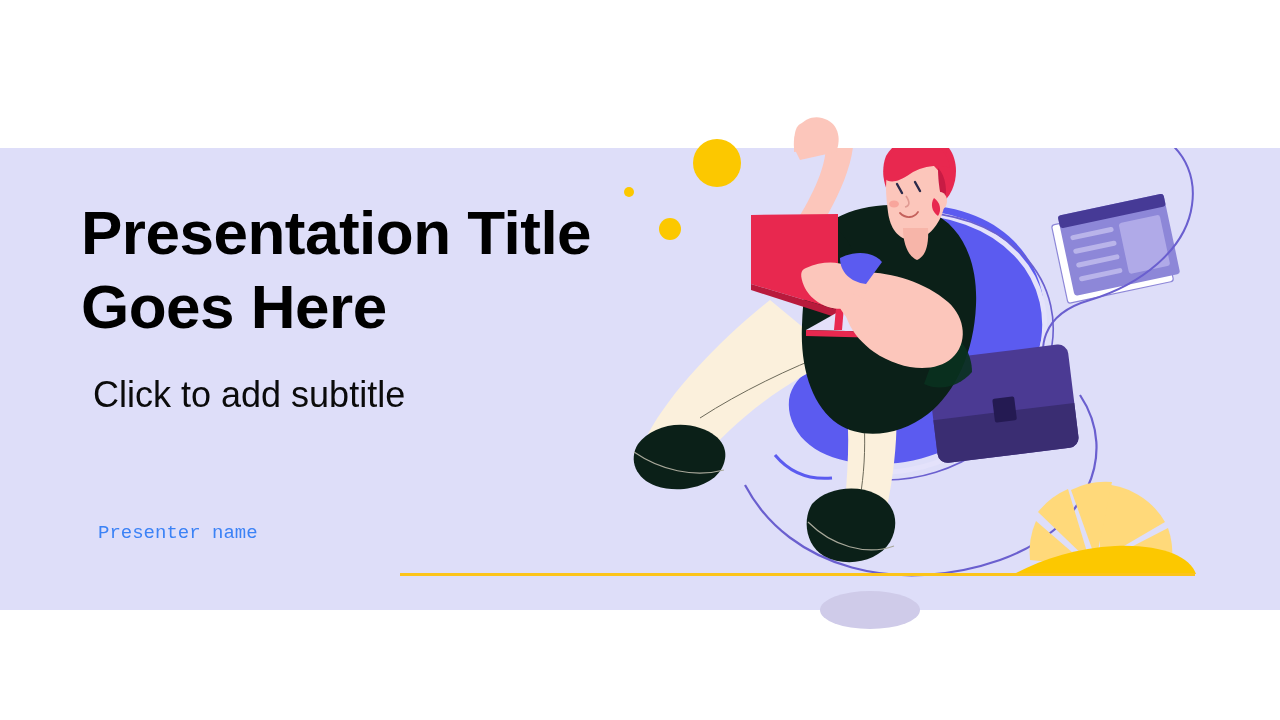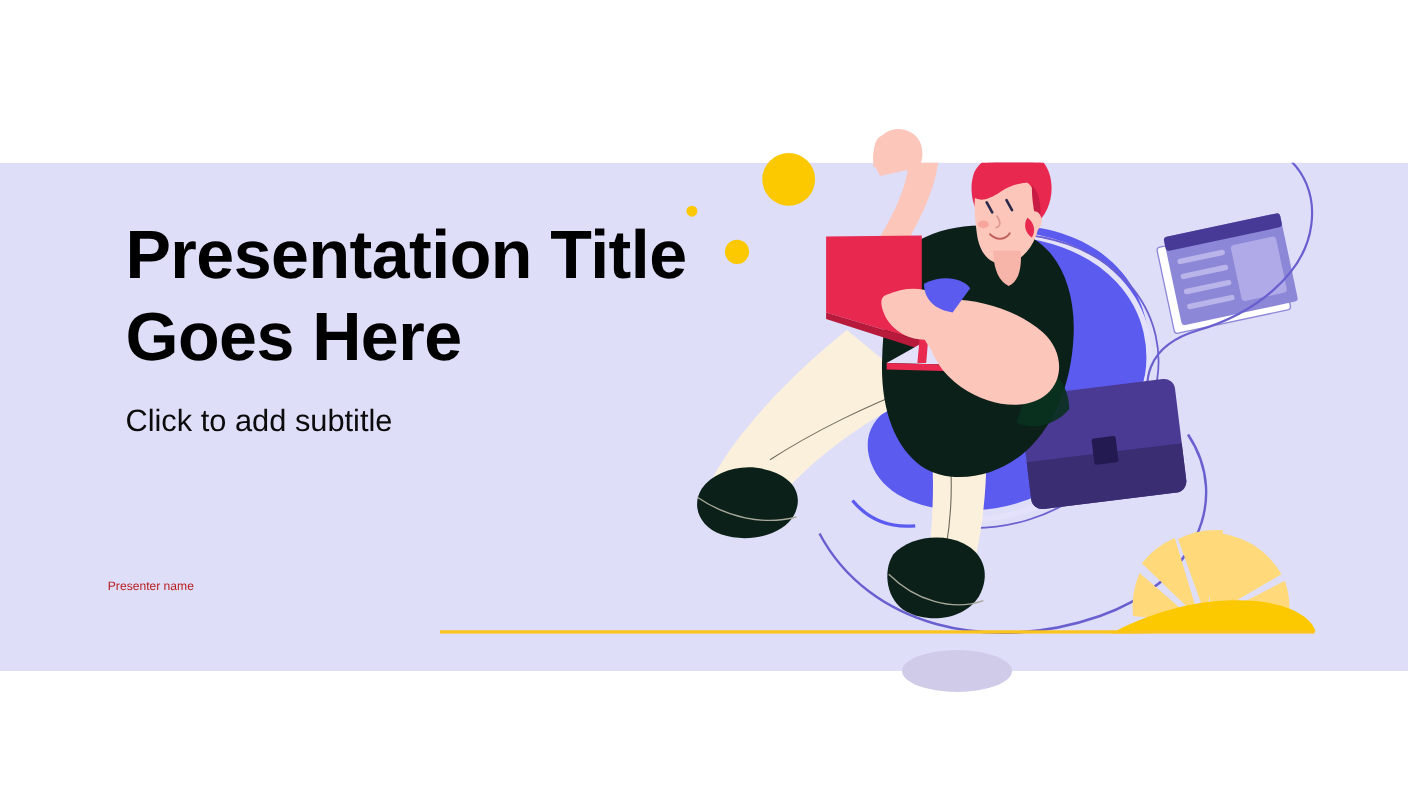--- a/index.html
+++ b/index.html
@@ -37,58 +37,58 @@
     left: 0;
     top: 0;
     width: 1280px;
     height: 720px;
     pointer-events: none;
   }
 
   
   .text-block {
     position: absolute;
-    left: 114px;
+    left: 81px;
     top: 196px;
     width: 560px;
   }
 
   .title {
     margin: 0;
     font-family: "Liberation Sans", sans-serif;
     font-weight: bold;
     font-size: 62px;
     line-height: 74px;
     letter-spacing: -0.5px;
     color: #000000;
     white-space: pre-line;
   }
 
   .subtitle {
-    margin: 0;
+    margin: 12px;
     padding-top: 22px;
     font-family: "Liberation Sans", sans-serif;
     font-weight: normal;
-    font-size: 28px;
+    font-size: 36px;
     line-height: 34px;
     color: #0b0b0b;
   }
 
   
   .footer {
     position: absolute;
     left: 98px;
     top: 521px;
     width: 320px;
   }
   .footer-line {
-    font-family: Liberation Sans, sans-serif;
-    font-size: 11px;
+    font-family: Liberation Mono, monospace;
+    font-size: 19px;
     line-height: 24px;
-    color: #b91c1c;
+    color: #3b82f6;
   }
 
   
   .gold-rule {
     position: absolute;
     left: 400px;
     top: 573px;
     width: 795px;
     height: 3px;
     background: #fcc41a;

